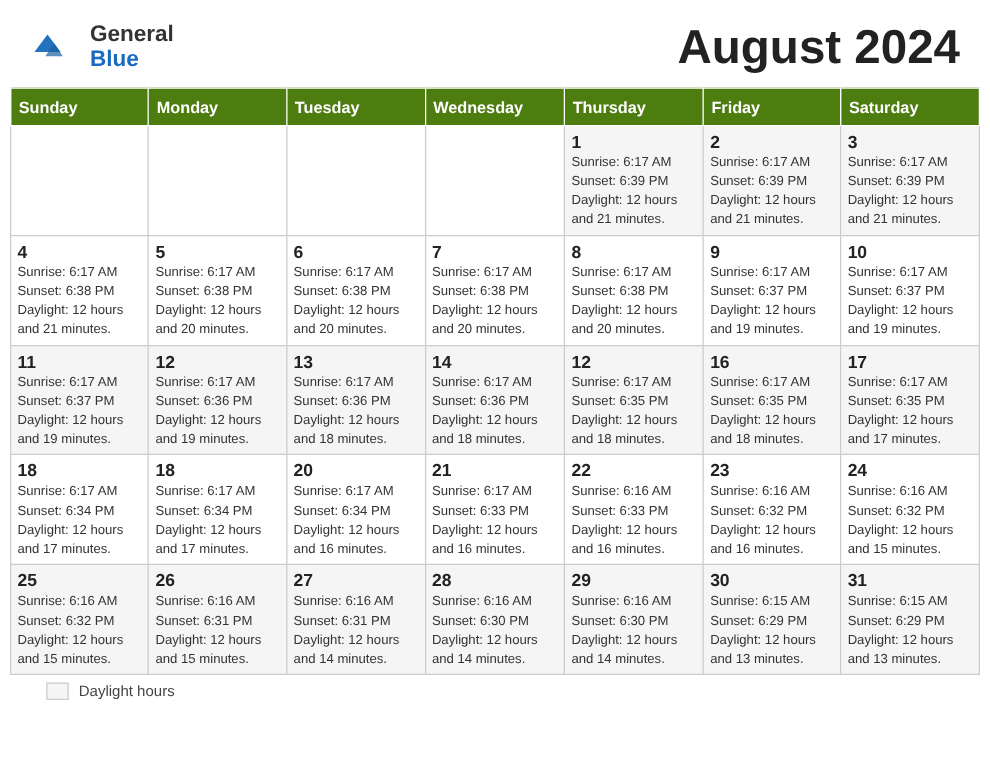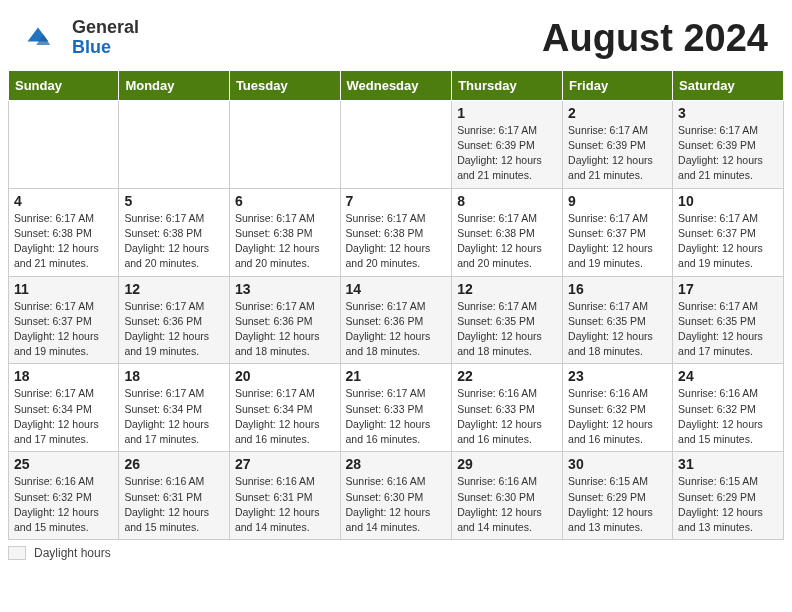--- a/index.html
+++ b/index.html
@@ -90,20 +90,21 @@
     .empty-cell {
       background: #fff !important;
     }
     .legend {
       display: flex;
       align-items: flex-start;
       gap: 8px;
       padding: 6px 20px 4px 8px;
       font-size: 12px;
       color: #444;
+      margin-left: 29px;
     }
     .legend-box {
       width: 18px;
       height: 14px;
       background: #f5f5f5;
       border: 1px solid #ccc;
       display: inline-block;
     }
   </style>
 </head>

